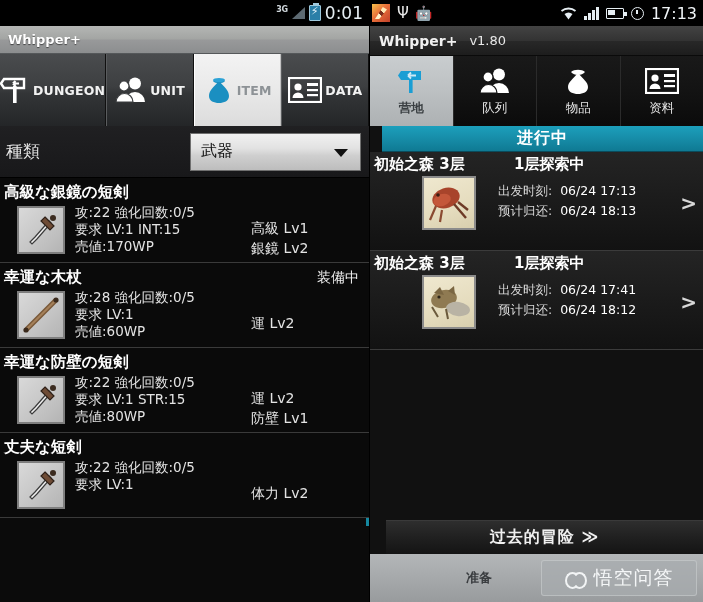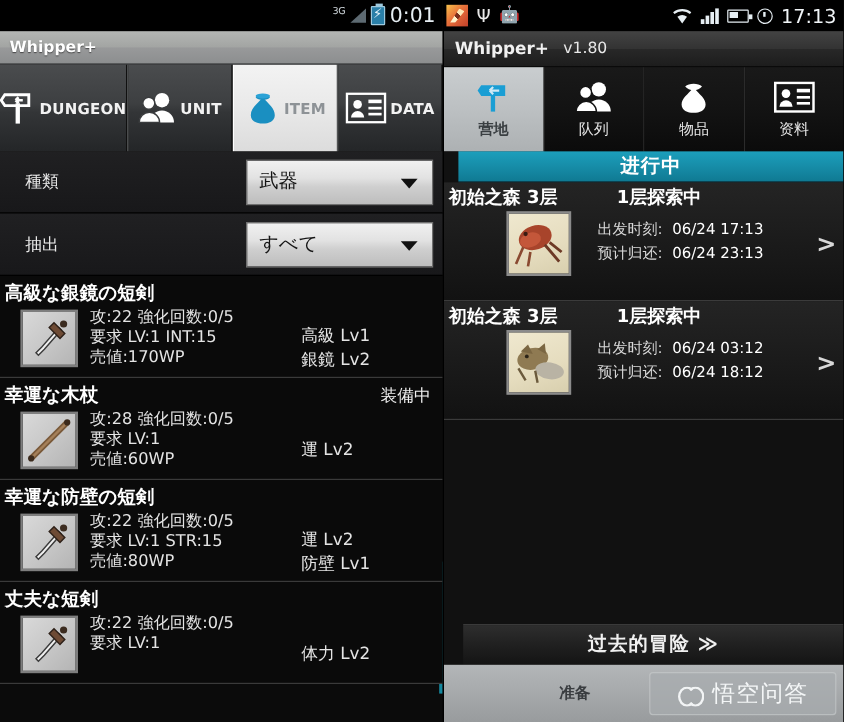--- a/index.html
+++ b/index.html
@@ -24,21 +24,21 @@
   }
   
   .statusbar-l {
     height: 26px;
     background: #000;
     display: flex; align-items: center; justify-content: flex-end;
     padding-right: 6px;
     gap: 4px;
   }
   .sb-3g {
-    font-size: 8px; color: #cfd6db; font-weight: normal;
+    font-size: 8px; color: #cfd6db; font-weight: bold;
     position: relative; top: -4px; letter-spacing: -0.3px;
   }
   .sb-signal {
     width: 13px; height: 12px; position: relative;
   }
   .sb-signal:after {
     content: ""; position: absolute; right: 0; bottom: 0;
     border-left: 13px solid transparent;
     border-bottom: 12px solid #5d6a72;
   }
@@ -99,22 +99,22 @@
   .tab-l.active .lbl { color: #8d9296; }
 
   
   .selrow {
     height: 52px; display: flex; align-items: center;
     padding: 0 8px 0 4px;
     background: linear-gradient(to bottom,#202022 0%, #18181a 100%);
     border-bottom: 1px solid #000;
   }
   .selrow .lab {
-    flex: 0 0 auto; color: #e9e9e9; font-size: 14px;
-    width: 186px; padding-left: 2px; margin-left: 15px;
+    flex: 0 0 auto; color: #e9e9e9; font-size: 17px;
+    width: 186px; padding-left: 2px;
   }
   .sel {
     flex: 1; height: 38px;
     background: linear-gradient(to bottom,#f1f1f1 0%, #e2e2e2 40%, #cfcfcf 60%, #bdbdbd 100%);
     border: 1px solid #6f6f6f;
     display: flex; align-items: center;
     padding: 0 10px;
     position: relative;
   }
   .sel .val { color: #141414; font-size: 16px; }
@@ -378,27 +378,20 @@
     </div>
 
     <div class="selrow">
       <span class="lab">種類</span>
       <div class="sel">
         <span class="val">武器</span>
         <span class="caret"></span>
       </div>
     </div>
 
-    <div class="selrow">
-      <span class="lab">抽出</span>
-      <div class="sel">
-        <span class="val">すべて</span>
-        <span class="caret"></span>
-      </div>
-    </div>
 
     <div class="itemlist">
       <div class="lscroll"></div>
 
       <div class="item">
         <div class="item-head">
           <span class="item-name">高級な銀鏡の短剣</span>
           <span class="item-equip"></span>
         </div>
         <div class="item-body">
@@ -586,21 +579,21 @@
           <svg width="50" height="50" viewBox="0 0 50 50">
             <ellipse cx="22" cy="20" rx="14" ry="10" fill="#a8442b" transform="rotate(-18 22 20)"></ellipse>
             <ellipse cx="18" cy="22" rx="9" ry="6" fill="#c4573a" transform="rotate(-18 18 22)"></ellipse>
             <path d="M30 26 L42 40 M34 24 L44 32" stroke="#6d3a26" stroke-width="2.4" fill="none"></path>
             <path d="M12 28 L6 42 M18 32 L16 44" stroke="#8a4a31" stroke-width="2.2" fill="none"></path>
             <circle cx="14" cy="17" r="1.8" fill="#3a1c12"></circle>
           </svg>
         </div>
         <div class="m-times">
           <div><span>出发时刻:</span>&nbsp; <span class="val">06/24 17:13</span></div>
-          <div><span>预计归还:</span>&nbsp; <span class="val">06/24 23:13</span></div>
+          <div><span>预计归还:</span>&nbsp; <span class="val">06/24 18:13</span></div>
         </div>
       </div>
       <span class="m-arrow">&gt;</span>
     </div>
 
     <div class="mission">
       <div class="m-top">
         <span class="m-title">初始之森 3层</span>
         <span class="m-sub">1层探索中</span>
       </div>
@@ -609,21 +602,21 @@
           <svg width="50" height="50" viewBox="0 0 50 50">
             <ellipse cx="20" cy="22" rx="13" ry="9" fill="#8f7a52" transform="rotate(-12 20 22)"></ellipse>
             <path d="M10 16 L16 10 L20 18 Z" fill="#7a6642"></path>
             <path d="M24 14 L30 9 L31 18 Z" fill="#7a6642"></path>
             <ellipse cx="34" cy="32" rx="12" ry="7" fill="#b9b3a4" transform="rotate(8 34 32)"></ellipse>
             <circle cx="15" cy="20" r="1.6" fill="#2b2317"></circle>
             <path d="M8 30 L14 40 M22 32 L24 42" stroke="#6b5a3c" stroke-width="2" fill="none"></path>
           </svg>
         </div>
         <div class="m-times">
-          <div><span>出发时刻:</span>&nbsp; <span class="val">06/24 03:12</span></div>
+          <div><span>出发时刻:</span>&nbsp; <span class="val">06/24 17:41</span></div>
           <div><span>预计归还:</span>&nbsp; <span class="val">06/24 18:12</span></div>
         </div>
       </div>
       <span class="m-arrow">&gt;</span>
     </div>
 
     <div class="past-bar">
       <span class="t">过去的冒险 ≫</span>
     </div>
 

